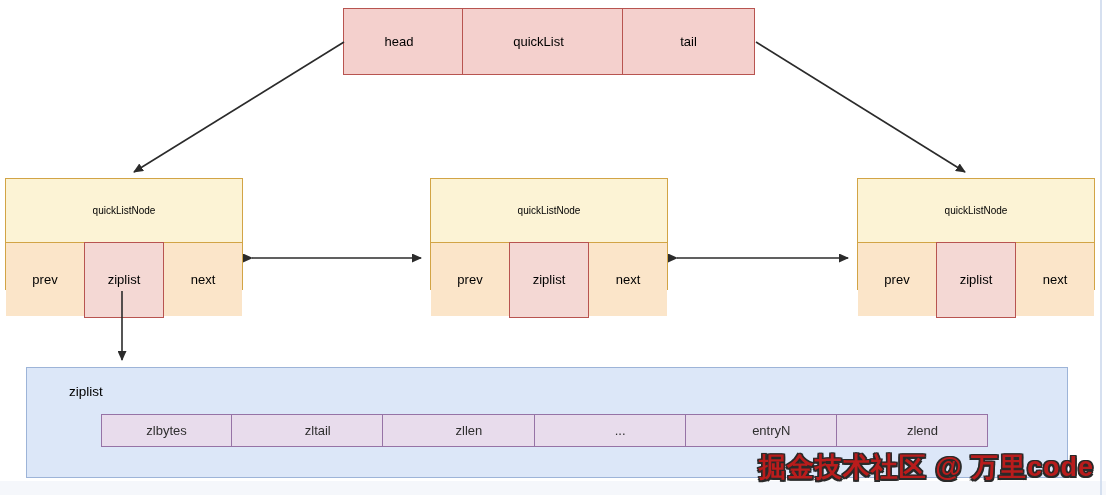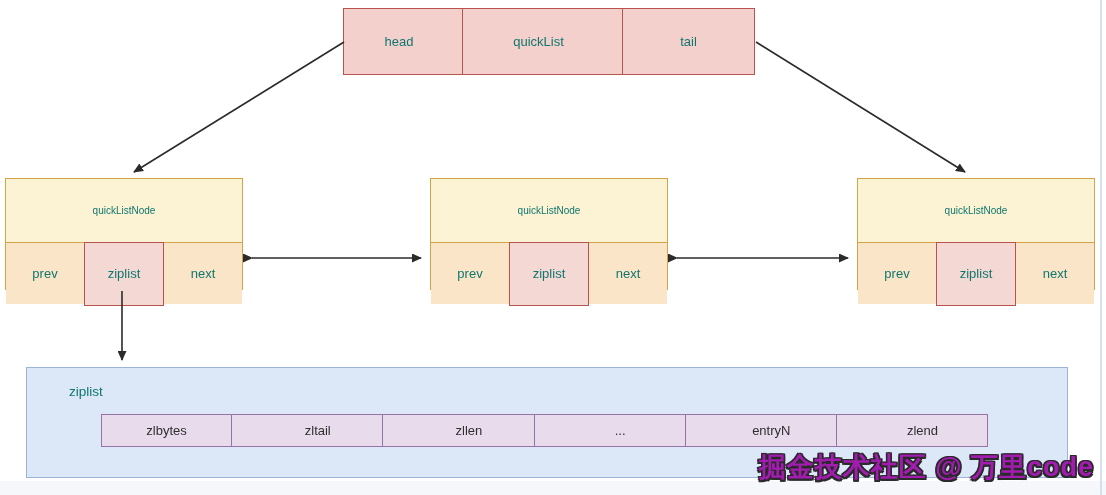--- a/index.html
+++ b/index.html
@@ -2,21 +2,21 @@
 <html><head>
 <meta charset="utf-8">
 <style>
   * { margin:0; padding:0; box-sizing:border-box; }
   html,body { background:#ffffff; }
   body { font-family:"Liberation Sans", sans-serif; color:#2f2f2f; }
   #stage {
     position:relative; width:1106px; height:495px;
     background:#ffffff; overflow:hidden;
   }
-  .lbl { font-size:13px; color:#0f766e;text-align:center; }
+  .lbl { font-size:13px; color:#000000;text-align:center; }
 
   
   .qlbox {
     position:absolute; left:343px; top:8px; width:412px; height:67px;
     display:flex; background:#f4d0cd; border:1.5px solid #b85450;
   }
   .qlbox .cell {
     display:flex; align-items:center; justify-content:center;
   }
   .qlbox .cell + .cell { border-left:1.5px solid #b85450;margin-left:8px; }
@@ -27,21 +27,21 @@
   
   .node {
     position:absolute; top:178px; width:238px; height:112px;
     border:1.5px solid #d2a445; background:#fcf3d5;
   }
   .node-header {
     height:64px; display:flex; align-items:center; justify-content:center;
     background:#fcf3d5; border-bottom:1.5px solid #d2a445;
     font-size:10px;
   }
-  .node-row { display:flex; height:61px; }
+  .node-row { display:flex; height:73px; }
   .node-row .ncell {
     flex:1; display:flex; align-items:center; justify-content:center;
     background:#fbe5c9;
   }
   .node-row .ncell.zl {
     background:#f4d8d4; border:1.5px solid #b85450;
     margin-top:-1.5px; margin-bottom:-1.5px; position:relative; z-index:2;
   }
   .node-1 { left:5px; }
   .node-2 { left:430px; }
@@ -65,21 +65,21 @@
   }
   .ziprow .zcell + .zcell { border-left:1px solid #9673a6;padding-left:21px; }
 
   
   svg.arrows { position:absolute; left:0; top:0; z-index:3; pointer-events:none; }
 
   
   .watermark {
     position:absolute; right:12px; top:449px; z-index:5;
     font-size:27px; font-weight:700; letter-spacing:1px;
-    color:#a21caf;
+    color:#b91c1c;
     text-shadow:
       -1.5px 0 #2a2a2a, 1.5px 0 #2a2a2a,
       0 -1.5px #2a2a2a, 0 1.5px #2a2a2a,
       1.5px 1.5px #2a2a2a, -1.5px -1.5px #2a2a2a,
       1.5px -1.5px #2a2a2a, -1.5px 1.5px #2a2a2a;
     white-space:nowrap;
   }
 
   
   .page-edge {

